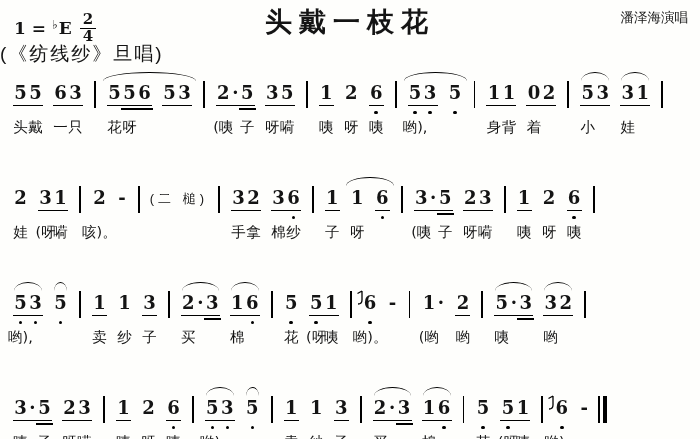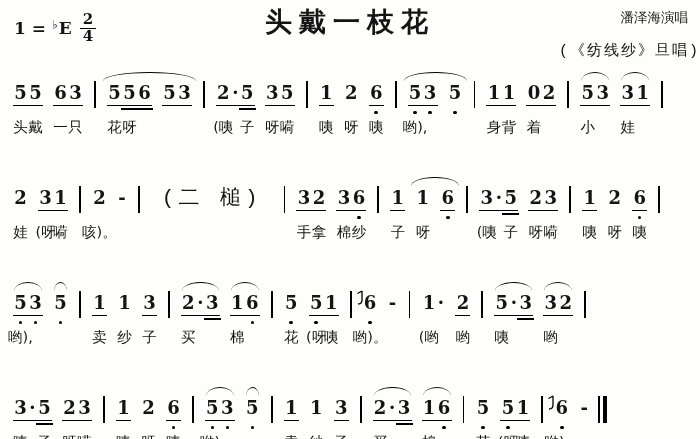--- a/index.html
+++ b/index.html
@@ -10,22 +10,22 @@
   }
   
   .header{position:relative;height:64px}
   .keysig{position:absolute;left:14px;top:12px;font-size:17px;font-weight:bold;display:flex;align-items:center}
   .keysig sup{font-size:12px;margin:0 1px 6px 6px}
   .keysig .letter{font-size:17px}
   .frac{display:inline-flex;flex-direction:column;align-items:center;margin-left:8px;font-size:15px;line-height:1.05;font-weight:bold}
   .frac .top{border-bottom:1.6px solid #000;padding:0 3px}
   .title{text-align:center;font-family:"DejaVu Sans","Liberation Sans",sans-serif;
          font-weight:bold;font-size:27px;letter-spacing:7px;padding-top:4px}
-  .subtitle{text-align:right;font-size:15px;margin-top:1px;letter-spacing:2px;
-            font-family:Liberation Mono, monospace}
+  .subtitle{text-align:left;font-size:19px;margin-top:1px;letter-spacing:2px;
+            font-family:Liberation Sans, sans-serif}
   .credits{position:absolute;right:12px;top:7px;text-align:left;font-size:13.5px;line-height:1.55;
            font-family:"DejaVu Sans",sans-serif}
   
   .score{padding:2px 4px 0 8px}
   .score-line{display:flex;align-items:flex-start;height:105px;padding-top:17px;box-sizing:border-box}
   .score-line:last-child{height:58px}
   .sp{display:inline-flex;position:relative}
   .g{display:inline-flex;position:relative;margin:0 5px;height:22px}
   .nt{position:relative;display:inline-block;width:15px;text-align:center;
       font-weight:bold;font-size:18px;line-height:20px;font-family:"DejaVu Serif",serif}
@@ -37,22 +37,22 @@
        font-size:14.5px;font-weight:normal;white-space:nowrap;line-height:1.1;
        font-family:"DejaVu Sans",sans-serif}
   .slur{position:absolute;top:-11px;left:1px;right:1px;height:8px;
         border-top:1.8px solid #000;border-radius:50% 50% 0 0/100% 100% 0 0}
   .bar{width:1.9px;height:27px;background:#000;margin:0 6px;flex:none;margin-top:-2px}
   .endbar{display:flex;margin:0 4px;margin-top:-2px}
   .endbar i{display:block;height:27px;background:#000}
   .endbar .thin{width:1.9px;margin-right:2.5px}
   .endbar .thick{width:4.5px}
   .dash{font-weight:bold;font-size:18px;width:20px;text-align:center;line-height:19px;flex:none}
-  .itxt{font-size:21px;letter-spacing:4px;line-height:22px;margin:0 16px;white-space:nowrap;
-        font-family:Liberation Mono, monospace}
+  .itxt{font-size:13px;letter-spacing:4px;line-height:22px;margin:0 4px;white-space:nowrap;
+        font-family:Liberation Sans, sans-serif}
   .orn{position:absolute;left:-8px;top:-3px;line-height:0}
 </style>
 </head>
 <body>
 
 <div class="header">
   <div class="keysig">
     <span>1 =</span>
       <sup>♭</sup>
       <span class="letter">E</span>

